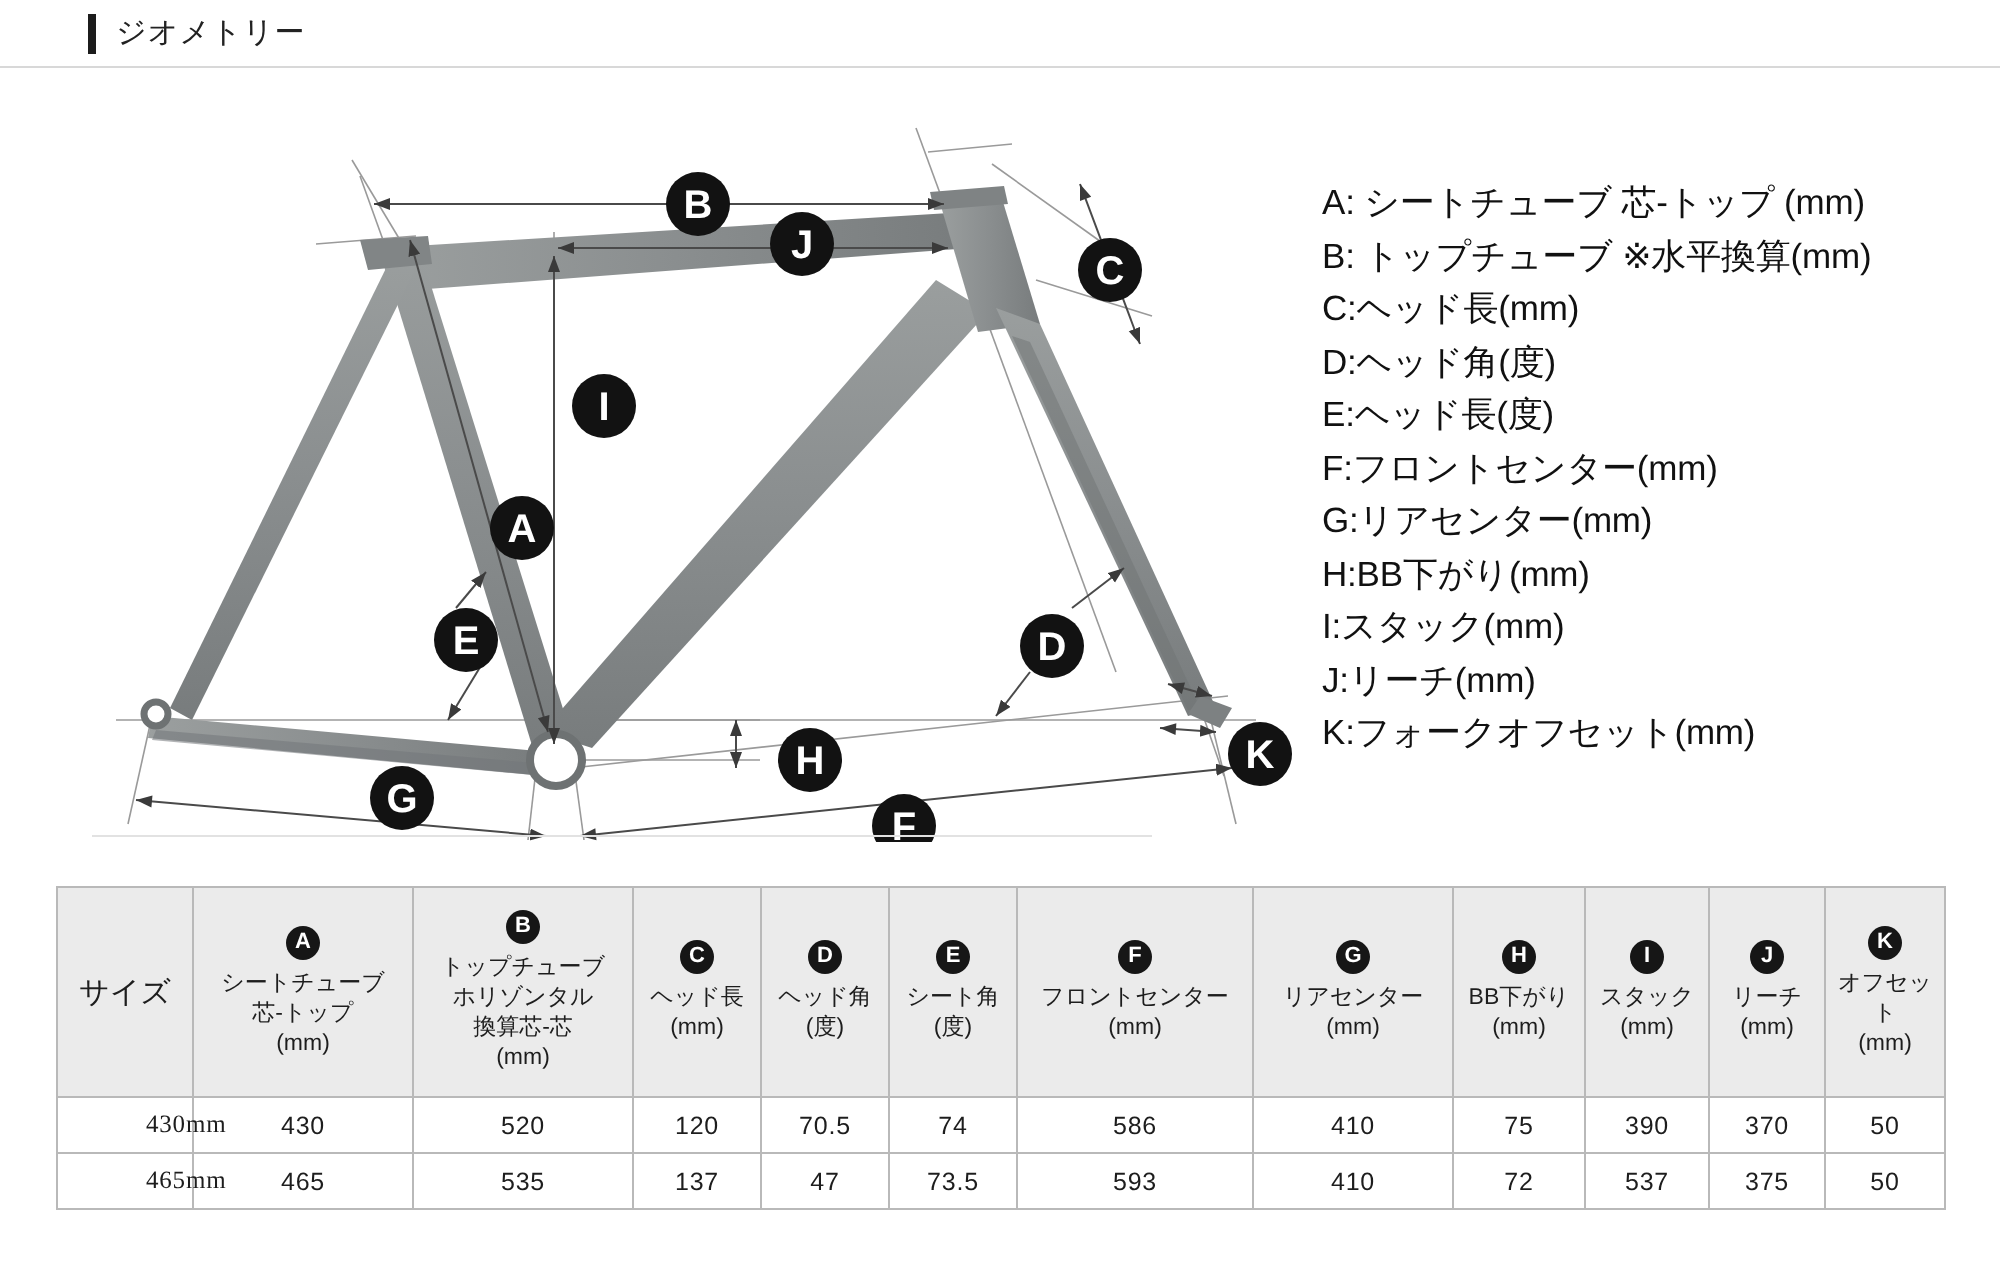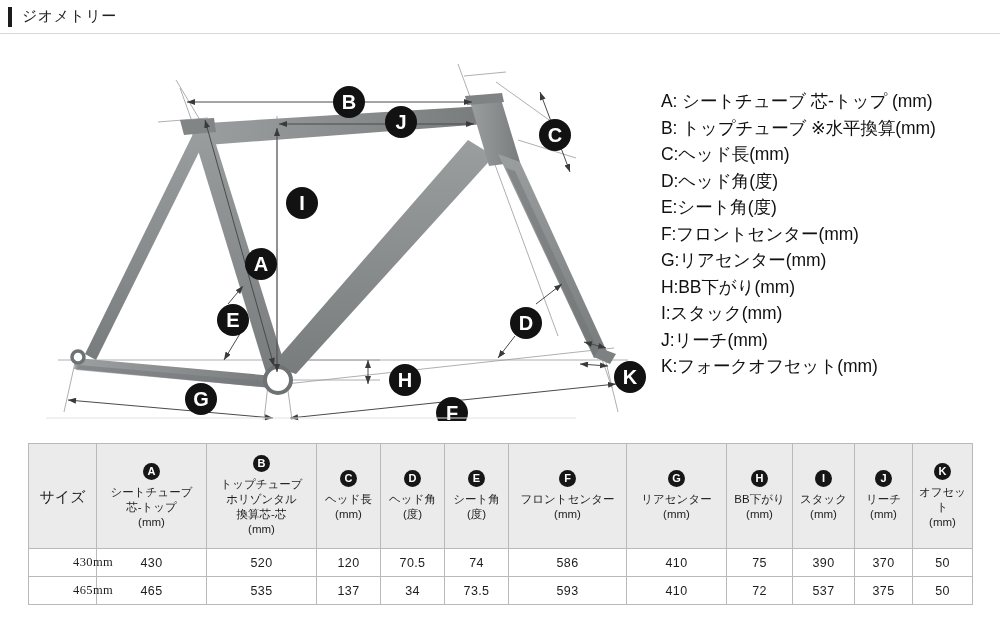--- a/index.html
+++ b/index.html
@@ -18,20 +18,21 @@
   }
 
   
   #title-bar {
     position: absolute;
     left: 0; top: 0;
     width: 1000px; height: 34px;
     display: flex;
     align-items: center;
     border-bottom: 1px solid #d8d8d8;
+    padding-left: 36px;
   }
   #title-accent {
     width: 4px;
     height: 20px;
     background: #1c1c1c;
     margin-left: 8px;
     margin-right: 10px;
     flex: 0 0 auto;
   }
   #title-text {
@@ -289,21 +290,21 @@
 
       <line x1="18" y1="382" x2="548" y2="382" stroke="#e2e2e2" stroke-width="1"></line>
     </svg>
   </div>
 
   <div id="legend">
     <div class="legend-row">A: シートチューブ 芯-トップ (mm)</div>
     <div class="legend-row">B: トップチューブ ※水平換算(mm)</div>
     <div class="legend-row">C:ヘッド長(mm)</div>
     <div class="legend-row">D:ヘッド角(度)</div>
-    <div class="legend-row">E:シート角(度)</div>
+    <div class="legend-row">E:ヘッド長(度)</div>
     <div class="legend-row">F:フロントセンター(mm)</div>
     <div class="legend-row">G:リアセンター(mm)</div>
     <div class="legend-row">H:BB下がり(mm)</div>
     <div class="legend-row">I:スタック(mm)</div>
     <div class="legend-row">J:リーチ(mm)</div>
     <div class="legend-row">K:フォークオフセット(mm)</div>
   </div>
 
   <table id="geo-table">
     <colgroup id="geo-colgroup">
@@ -384,21 +385,21 @@
           <td>75</td>
           <td>390</td>
           <td>370</td>
           <td>50</td>
         </tr>
         <tr>
           <td class="size-cell">465mm</td>
           <td>465</td>
           <td>535</td>
           <td>137</td>
-          <td>34</td>
+          <td>47</td>
           <td>73.5</td>
           <td>593</td>
           <td>410</td>
           <td>72</td>
           <td>537</td>
           <td>375</td>
           <td>50</td>
         </tr>
       </tbody>
   </table>

